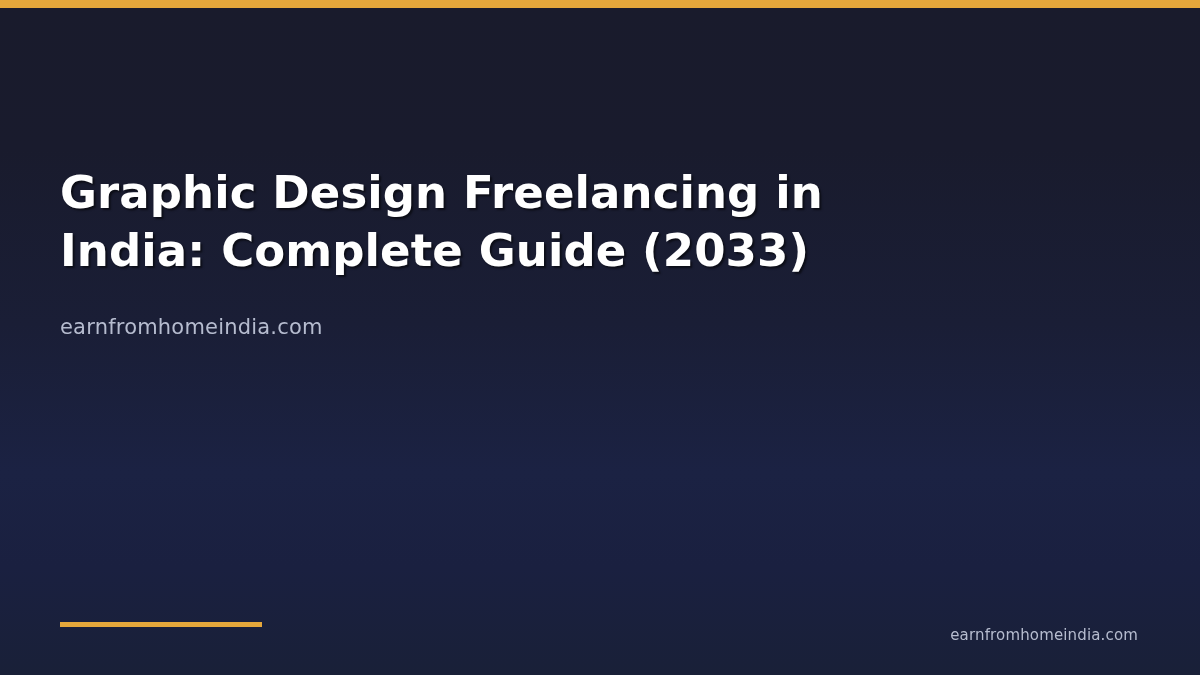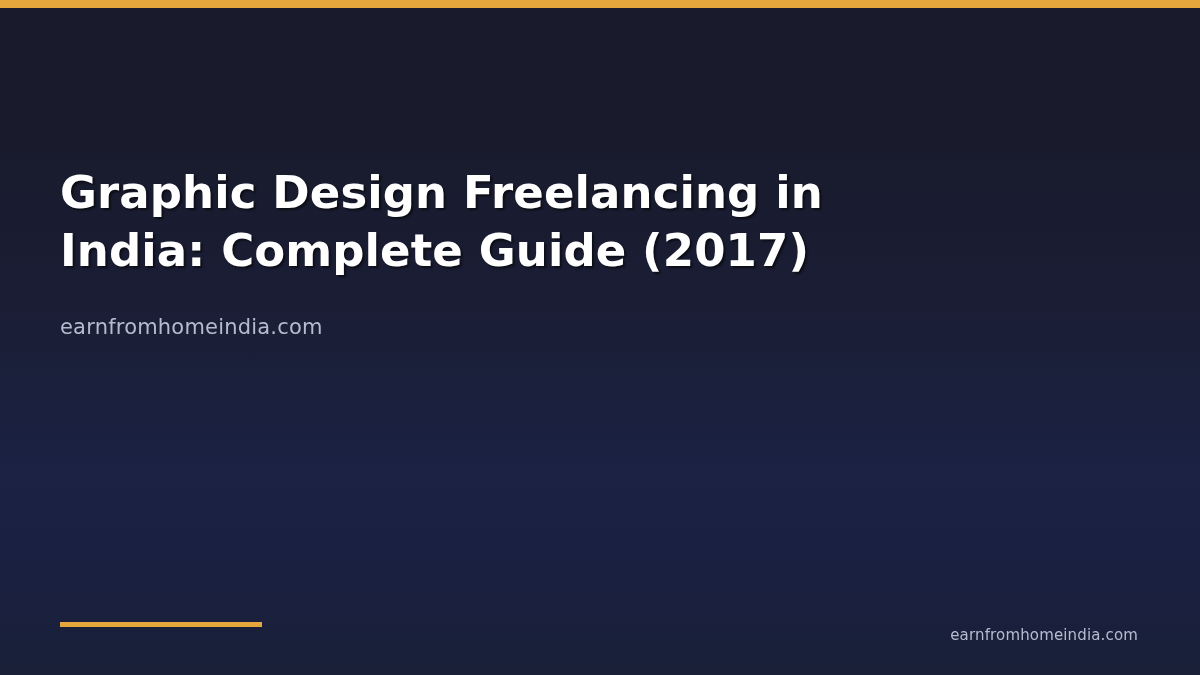--- a/index.html
+++ b/index.html
@@ -94,21 +94,21 @@
   }
 </style>
 </head>
 <body>
 
 <div class="slide">
 
   <div class="top-accent"></div>
 
   <div class="content">
-    <h1 class="title">Graphic Design Freelancing in India: Complete Guide (2017)</h1>
+    <h1 class="title">Graphic Design Freelancing in India: Complete Guide (2033)</h1>
     <p class="subtitle">earnfromhomeindia.com</p>
   </div>
 
   <div class="bottom-accent"></div>
 
   <div class="footer-brand">earnfromhomeindia.com</div>
 
 </div>
 
 </body></html>

